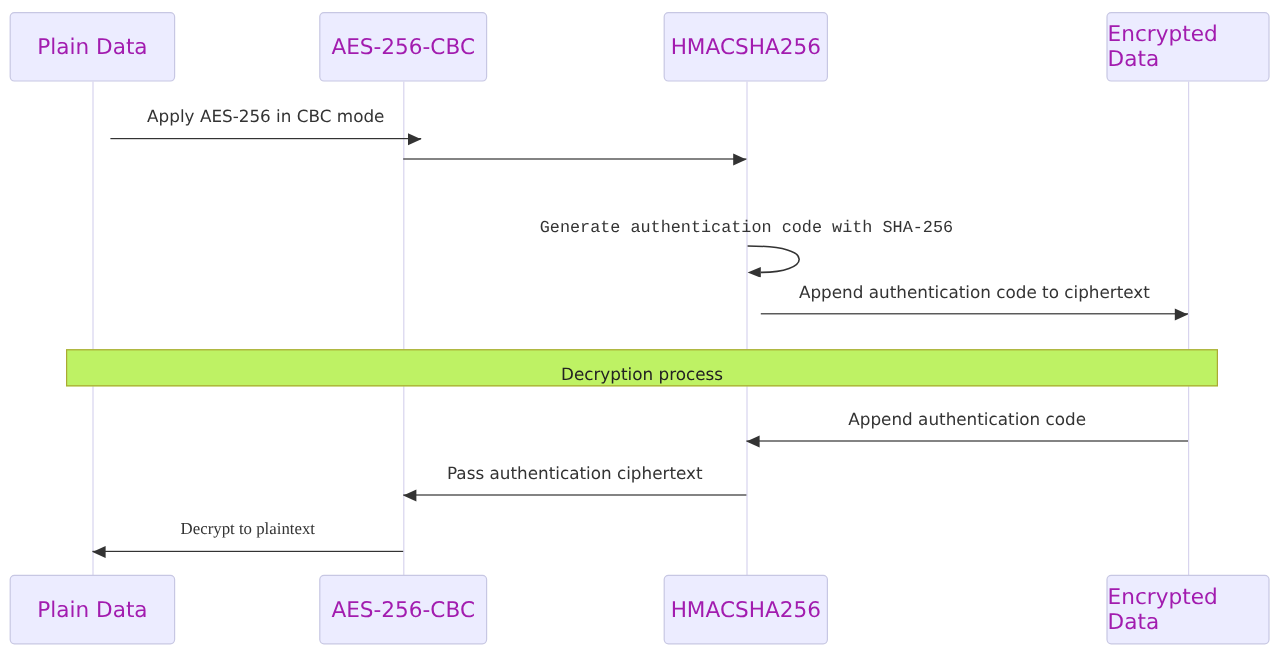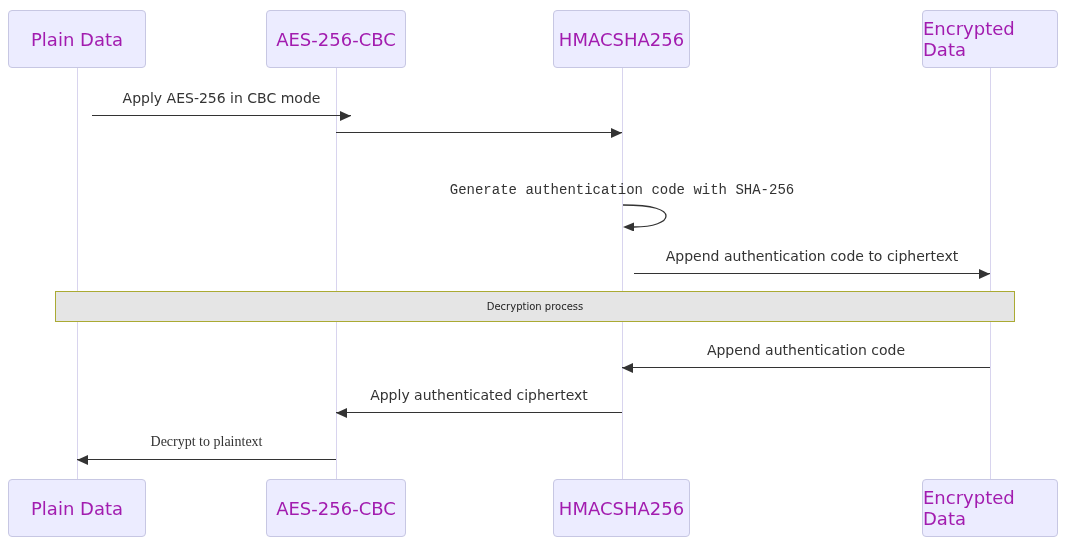--- a/index.html
+++ b/index.html
@@ -68,26 +68,26 @@
     position: absolute;
     text-align: center;
     font-size: 14px;
     line-height: 20px;
     white-space: nowrap;
     color: #333333;
   }
   .self-loop { position: absolute; }
   .note {
     position: absolute;
-    background: #e5e5e5;
+    background: #bef264;
     border: 1px solid #AAAA33;
     display: flex;
-    align-items: center;
+    align-items: flex-end;
     justify-content: center;
-    font-size: 10px;
+    font-size: 14px;
     color: #222222;
   }
 </style>
 </head>
 <body>
 
 <div class="diagram">
 
   <div class="lifeline" style="left:77px;"></div>
   <div class="lifeline" style="left:336px;"></div>
@@ -119,40 +119,40 @@
       <span class="arrow-e"></span>
     </div>
   </div>
 
   <div class="self-label" style="left:422px;top:180px;width:400px;font-family:Liberation Mono, monospace;">Generate authentication code with SHA-256</div>
   <svg class="self-loop" style="left:622px;top:203px;" width="50" height="28" viewBox="0 0 50 28">
     <path d="M1,2 C32,2 44,7 44,13 C44,19 32,24 12,24" fill="none" stroke="#333333" stroke-width="1.3"></path>
     <polygon points="12,19.5 12,28.5 1,24" fill="#333333"></polygon>
   </svg>
 
-  <div class="message" style="left:622px;top:246px;width:368px;padding-left:12px;">
+  <div class="message" style="left:622px;top:234px;width:368px;padding-left:12px;">
     <div class="msg-label">Append authentication code to ciphertext</div>
     <div class="msg-line">
       <span class="arrow-e"></span>
     </div>
   </div>
 
   <div class="note" style="left:55px;top:291px;width:960px;height:31px;">
     <span>Decryption process</span>
   </div>
 
   <div class="message" style="left:622px;top:340px;width:368px;">
     <div class="msg-label">Append authentication code</div>
     <div class="msg-line">
       <span class="arrow-w"></span>
     </div>
   </div>
 
   <div class="message" style="left:336px;top:385px;width:286px;">
-    <div class="msg-label">Apply authenticated ciphertext</div>
+    <div class="msg-label">Pass authentication ciphertext</div>
     <div class="msg-line">
       <span class="arrow-w"></span>
     </div>
   </div>
 
   <div class="message" style="left:77px;top:432px;width:259px;font-family:Liberation Serif, serif;">
     <div class="msg-label">Decrypt to plaintext</div>
     <div class="msg-line">
       <span class="arrow-w"></span>
     </div>

